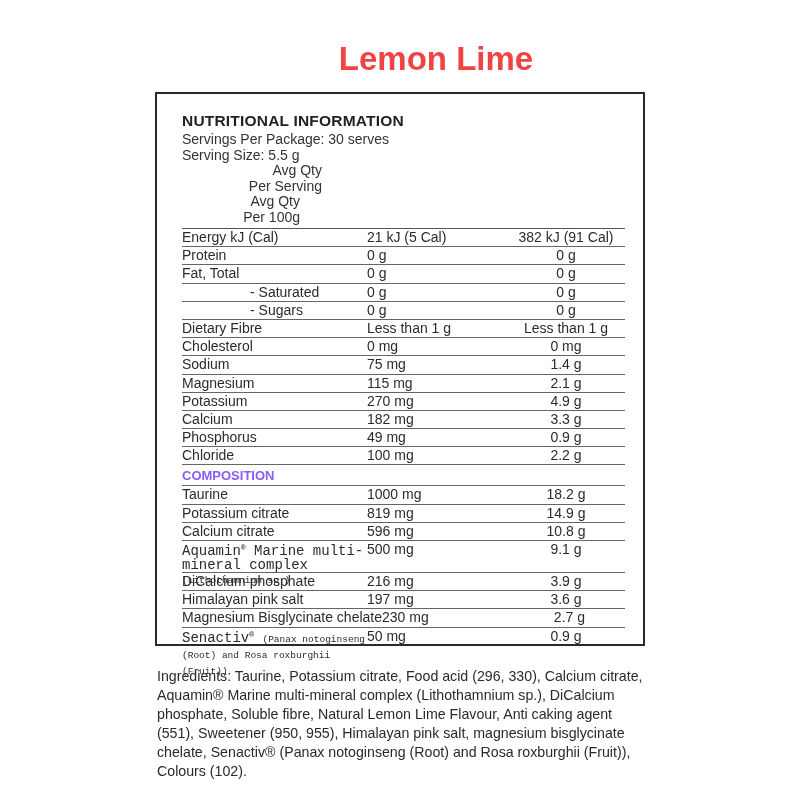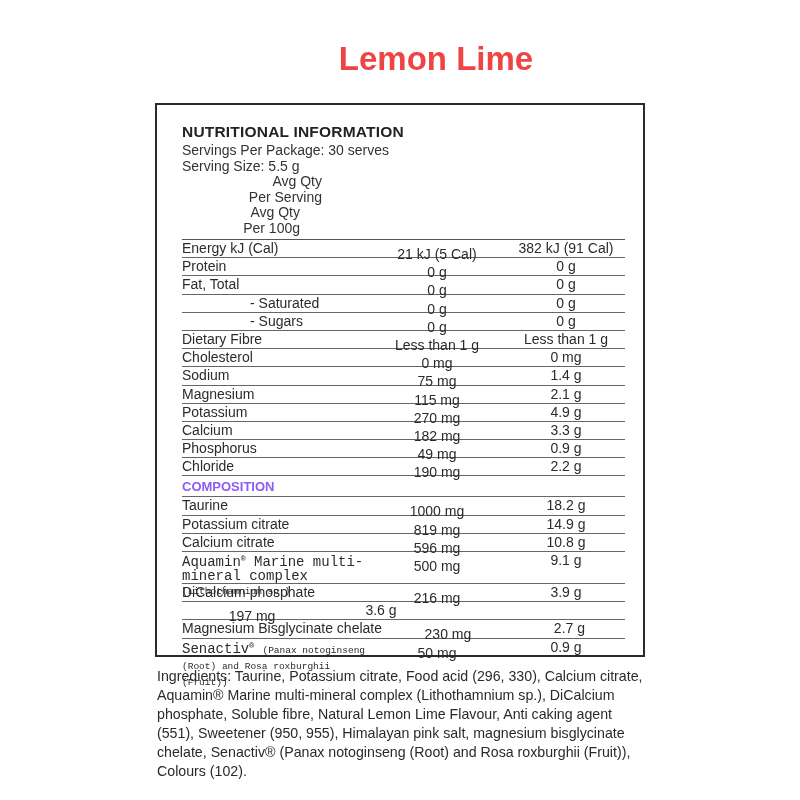--- a/index.html
+++ b/index.html
@@ -1,34 +1,34 @@
 <!DOCTYPE html>
 <html><head>
 <meta charset="utf-8">
 <style>
   html, body { margin: 0; padding: 0; background: #ffffff; }
   body { width: 800px; height: 800px; position: relative; overflow: hidden;
          font-family: "DejaVu Sans", "Liberation Sans", sans-serif; color: #1a1a1a; }
   .title { position: absolute; top: 40px; left: 0; width: 800px; text-align: center;
            font-family: "Liberation Sans", sans-serif; font-weight: bold; font-size: 33px;
            color: #ef4444; letter-spacing: 0px; margin-left: 36px; }
-  .panel { position: absolute; left: 155px; top: 103px; width: 486px; height: 550px;
+  .panel { position: absolute; left: 155px; top: 92px; width: 486px; height: 550px;
            border: 2px solid #2a2a2a; box-sizing: content-box; }
   .inner { position: absolute; left: 25px; top: 16px; width: 443px; }
   .heading { font-family: "Liberation Sans", sans-serif; font-weight: bold; font-size: 15.5px;
              color: #222; letter-spacing: 0.2px; height: 22px; line-height: 22px; }
   .hdr { display: flex; font-family: "Liberation Sans", sans-serif; font-size: 14px; color: #333;
          line-height: 15.5px; padding-bottom: 3px; border-bottom: 1.5px solid #555; flex-direction: column; }
   .hdr .c1 { flex: 1; }
   .hdr .c2 { width: 140px; text-align: right; }
   .hdr .c3 { width: 118px; text-align: right; }
   .row { display: flex; font-family: "Liberation Sans", sans-serif; font-size: 14px; color: #2b2b2b;
          height: 17.2px; line-height: 17.2px; border-bottom: 1.4px solid #666; white-space: nowrap; }
   .row .c1 { flex: 1; }
-  .row .c2 { width: 140px; text-align: center; margin-top: 6px; }
+  .row .c2 { width: 140px; text-align: left; }
   .row .c3 { width: 118px; text-align: center; }
   .row.indent .c1 { padding-left: 68px; }
   .row.tall { height: 31px; line-height: 15px; align-items: flex-start; }
   .row.tall .c1 { white-space: normal; line-height: 14px; font-family: Liberation Mono, monospace; }
   .row.tall .c2, .row.tall .c3 { line-height: 16px; }
   .small { font-size: 9.5px; }
   .row.last { border-bottom: none; }
   .sec { font-family: "Liberation Sans", sans-serif; font-weight: bold; font-size: 13px; color: #8b5cf6;
          height: 20px; line-height: 22px; border-bottom: 1.4px solid #666; }
   .ingredients { position: absolute; left: 157px; top: 667px; width: 490px;
@@ -115,21 +115,21 @@
       <div class="c2">182 mg</div>
       <div class="c3">3.3 g</div>
     </div>
     <div class="row">
       <div class="c1">Phosphorus</div>
       <div class="c2">49 mg</div>
       <div class="c3">0.9 g</div>
     </div>
     <div class="row">
       <div class="c1">Chloride</div>
-      <div class="c2">190 mg</div>
+      <div class="c2">100 mg</div>
       <div class="c3">2.2 g</div>
     </div>
 
     <div class="sec">COMPOSITION</div>
 
     <div class="row">
       <div class="c1">Taurine</div>
       <div class="c2">1000 mg</div>
       <div class="c3">18.2 g</div>
     </div>
@@ -147,20 +147,21 @@
       <div class="c1"><span>Aquamin</span><sup>®</sup><span> Marine multi-mineral complex</span> <span class="small">(Lithothamnium sp.)</span></div>
       <div class="c2">500 mg</div>
       <div class="c3">9.1 g</div>
     </div>
     <div class="row">
       <div class="c1">DiCalcium phosphate</div>
       <div class="c2">216 mg</div>
       <div class="c3">3.9 g</div>
     </div>
     <div class="row">
+      <div class="c1">Himalayan pink salt</div>
       <div class="c2">197 mg</div>
       <div class="c3">3.6 g</div>
     </div>
     <div class="row">
       <div class="c1">Magnesium Bisglycinate chelate</div>
       <div class="c2">230 mg</div>
       <div class="c3">2.7 g</div>
     </div>
     <div class="row tall last">
       <div class="c1"><span>Senactiv</span><sup>®</sup> <span class="small">(Panax notoginseng (Root) and Rosa roxburghii (Fruit))</span></div>

